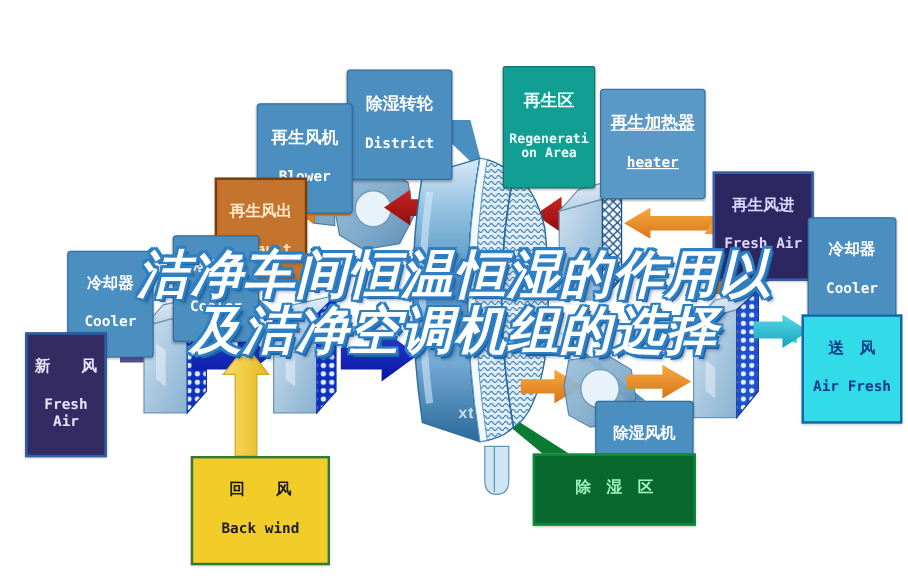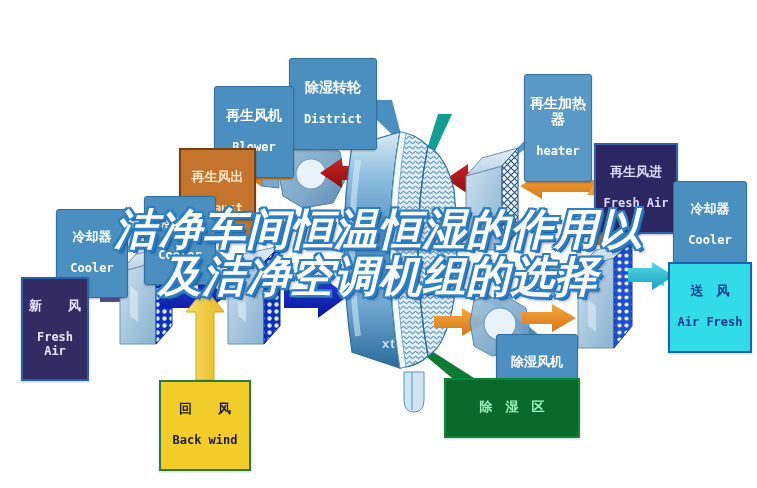--- a/index.html
+++ b/index.html
@@ -356,22 +356,26 @@
   <div class="label lbl-blue" style="left:289px;top:58px;width:88px;padding:3px 2px 4px;">
     <span class="cn" style="font-size:14px;">除湿转轮</span>
     <span class="en" style="font-size:12px;">District</span>
   </div>
 
   <div class="label lbl-blue" style="left:214px;top:86px;width:80px;padding:3px 2px 4px;">
     <span class="cn" style="font-size:14px;">再生风机</span>
     <span class="en" style="font-size:12px;">Blower</span>
   </div>
 
-
-  <div class="label lbl-blue2" style="left:524px;top:74px;width:68px;padding:3px 2px 4px;">
+  <div class="label lbl-teal" style="left:419px;top:55px;width:77px;padding:3px 2px 4px;">
+    <span class="cn" style="font-size:14px;">再生区</span>
+    <span class="en" style="font-size:11px;line-height:12px;">Regenerati on Area</span>
+  </div>
+
+  <div class="label lbl-blue2" style="left:500px;top:74px;width:88px;padding:3px 2px 4px;text-decoration:underline;">
     <span class="cn" style="font-size:14px;">再生加热器</span>
     <span class="en" style="font-size:12px;">heater</span>
   </div>
 
   <div class="label lbl-orange" style="left:179px;top:148px;width:77px;padding:2px 2px 3px;">
     <span class="cn" style="font-size:13px;">再生风出</span>
     <span class="en" style="font-size:12px;">Exhaust</span>
   </div>
 
   <div class="label lbl-navy" style="left:594px;top:143px;width:84px;padding:2px 2px 3px;">
@@ -392,21 +396,21 @@
   <div class="label lbl-blue" style="left:144px;top:196px;width:72px;padding:2px 2px 3px;">
     <span class="cn" style="font-size:13px;">冷却器</span>
     <span class="en" style="font-size:12px;">Cooler</span>
   </div>
 
   <div class="label lbl-purple" style="left:21px;top:277px;width:68px;padding:2px 2px 3px;">
     <span class="cn" style="font-size:13px;">新　　风</span>
     <span class="en" style="font-size:12px;">Fresh Air</span>
   </div>
 
-  <div class="label lbl-yellow" style="left:159px;top:380px;width:92px;padding:2px 2px 3px;">
+  <div class="label lbl-yellow" style="left:159px;top:380px;width:116px;padding:2px 2px 3px;">
     <span class="cn" style="font-size:13px;">回　　风</span>
     <span class="en" style="font-size:12px;">Back wind</span>
   </div>
 
   <div class="label lbl-cyan" style="left:668px;top:262px;width:84px;padding:2px 2px 3px;">
     <span class="cn" style="font-size:13px;">送　风</span>
     <span class="en" style="font-size:12px;">Air Fresh</span>
   </div>
 
   <div class="label lbl-blue" style="left:496px;top:334px;width:82px;padding:2px 2px 3px;">

